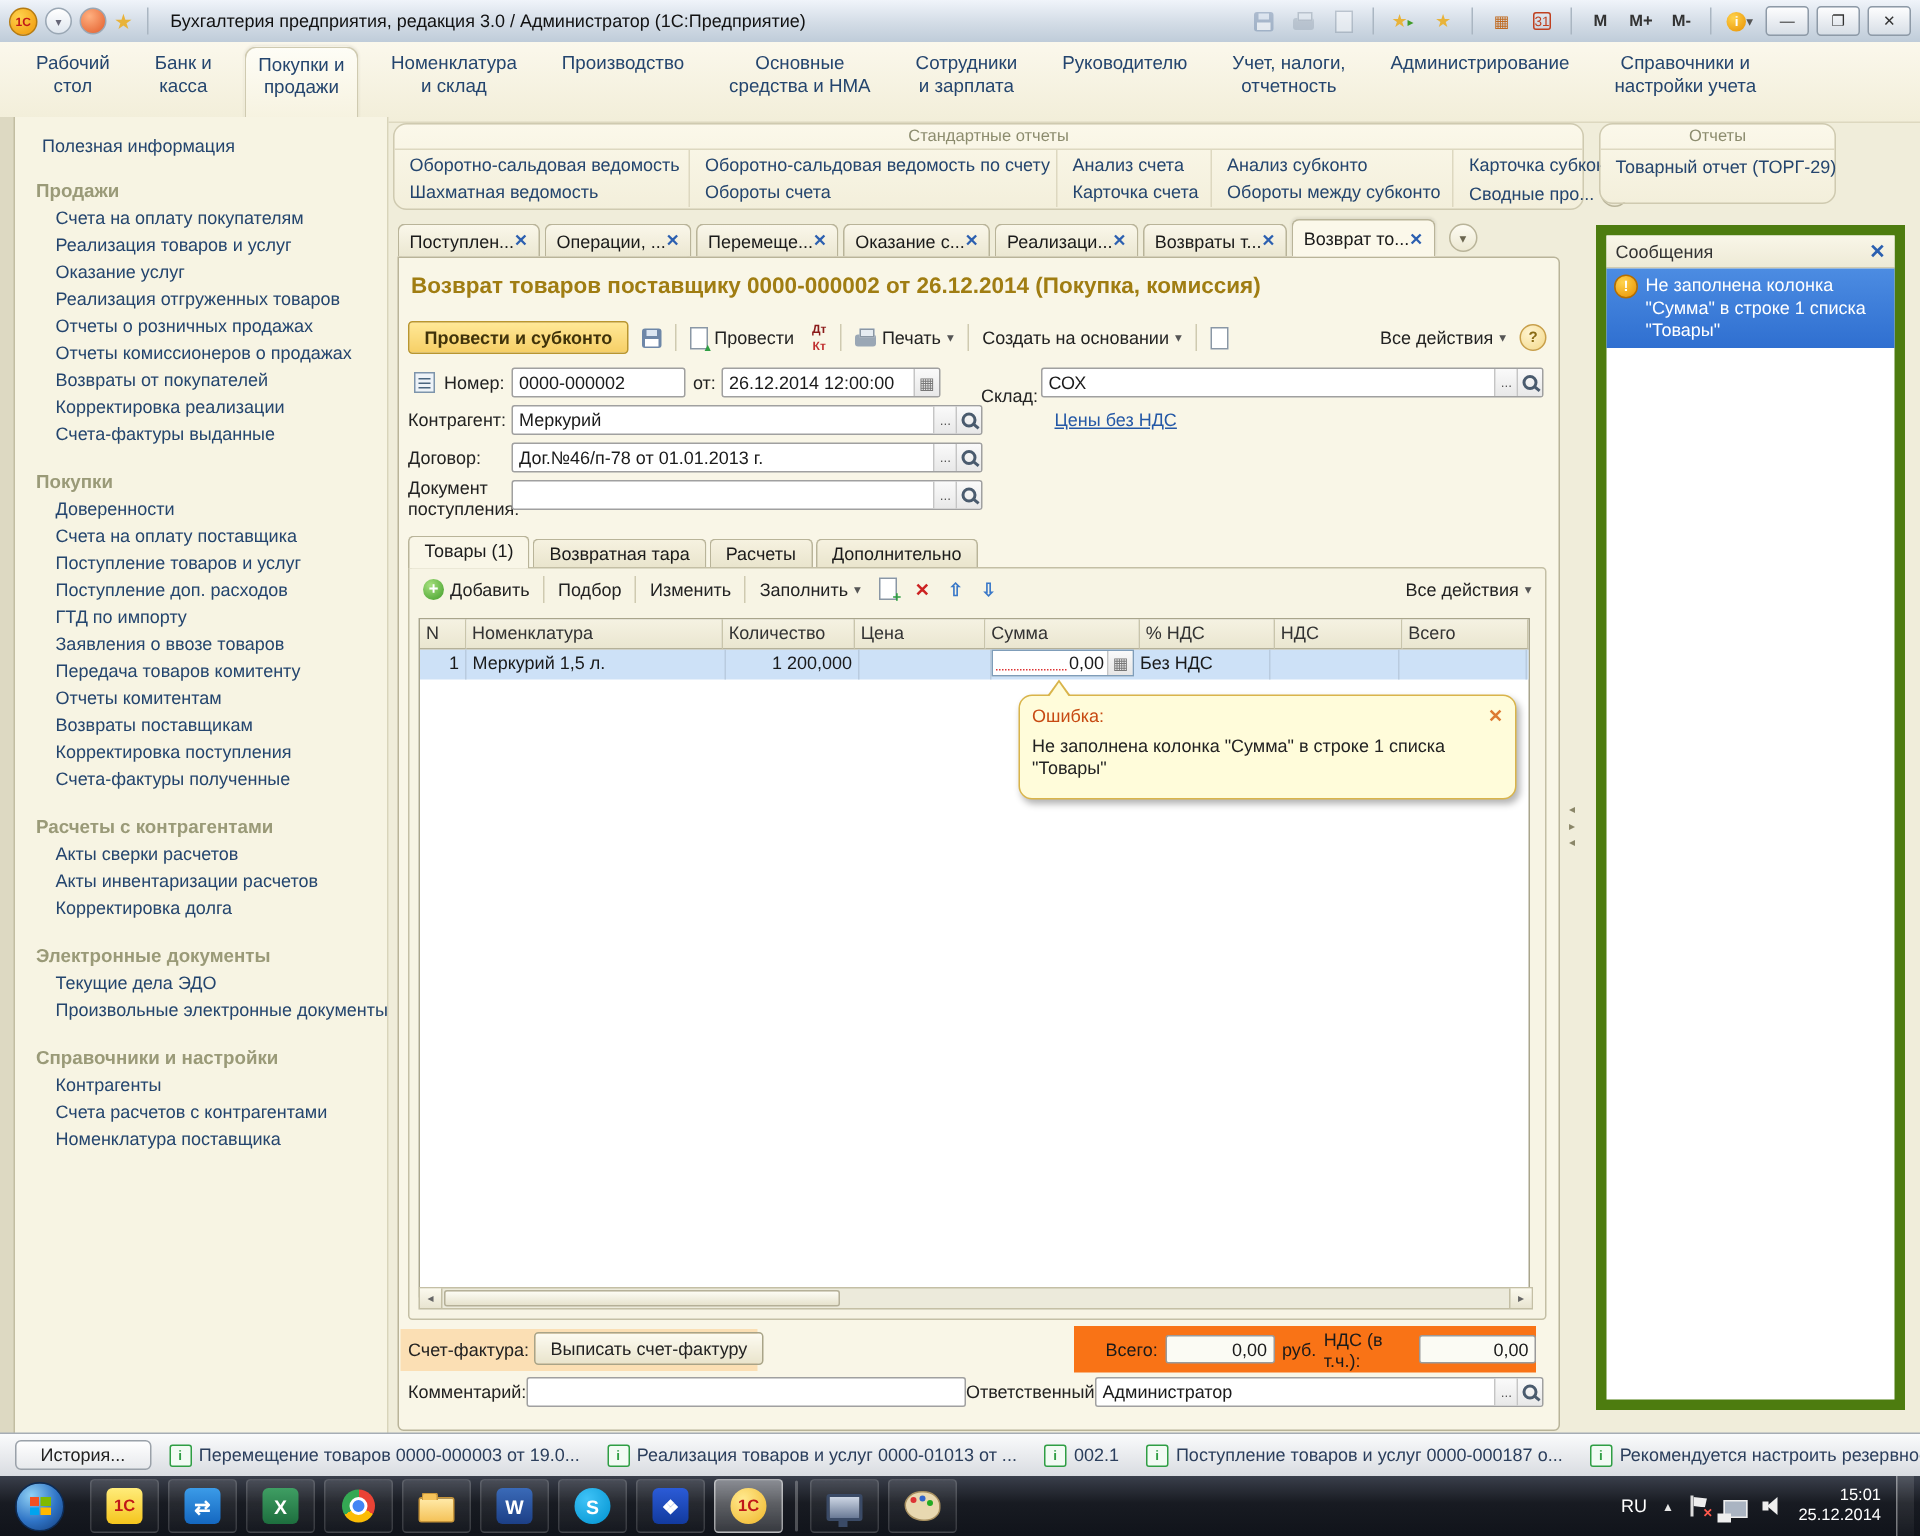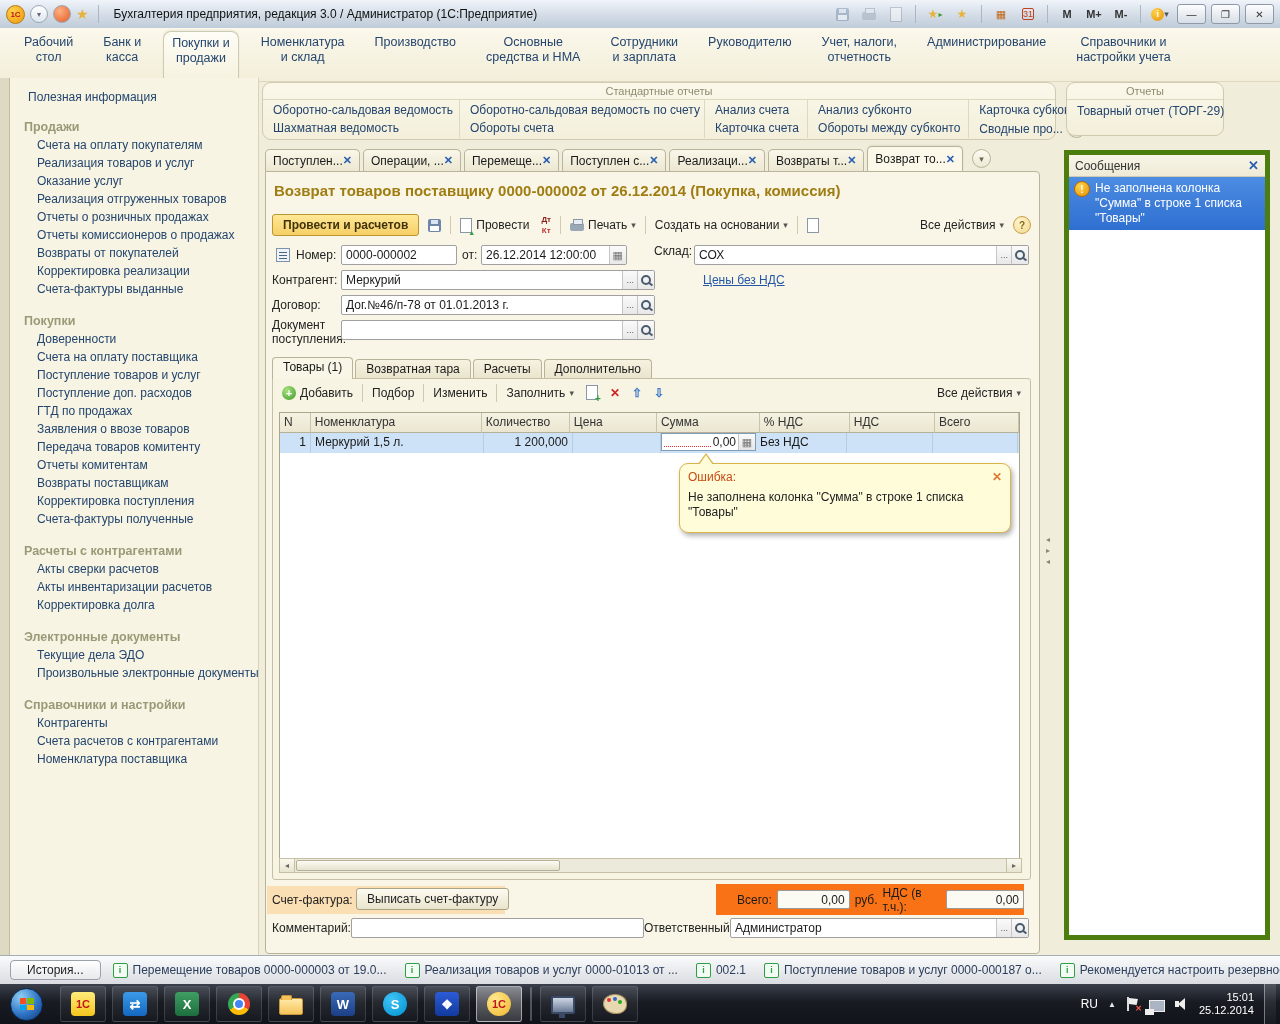--- a/index.html
+++ b/index.html
@@ -104,21 +104,21 @@
   .bal-text{margin-top:6px;color:#222;line-height:15px}
 
   .invoice-strip{position:absolute;left:1px;top:714px;width:238px;height:28px;background:#fbdfb4}
   .foot-lbl{position:absolute;color:#222}
   .totals{position:absolute;left:450px;top:712px;width:308px;height:31px;background:#f97316;display:flex;align-items:center;gap:5px;padding-left:21px;box-sizing:border-box}
   .ro{background:#fbfbf4;border:1px solid #9a9a9a;border-radius:2px;height:17px;display:flex;align-items:center;justify-content:flex-end;padding:0 4px}
 
   .vsplit{position:absolute;left:1042px;top:146px;width:12px;height:808px;display:flex;flex-direction:column;align-items:center;justify-content:center;gap:2px;color:#8a8668;font-size:8px}
 
   
-  .messages{position:absolute;left:1064px;top:150px;width:206px;height:790px;background:#fff;border:5px solid #4d7c0f;box-sizing:border-box}
+  .messages{position:absolute;left:1064px;top:150px;width:206px;height:790px;background:#fff;border:7px solid #4d7c0f;box-sizing:border-box}
   .msg-head{height:21px;background:linear-gradient(#f9f6e8,#eeead6);border-bottom:1px solid #cfcab0;display:flex;align-items:center;padding:0 6px;color:#333}
   .msg-close{margin-left:auto;color:#2b5fb0;font-weight:bold;cursor:pointer;font-size:13px}
   .msg-item{display:flex;gap:5px;padding:4px 5px;line-height:15px}
   .msg-item.sel{background:linear-gradient(#4c8ce2,#2f6fd0);color:#fff}
   .warn-ic{flex:0 0 auto;width:14px;height:14px;border-radius:50%;background:radial-gradient(circle at 35% 30%,#ffd34d,#e89000);border:1px solid #b36d00;color:#fff;font-weight:bold;font-size:10px;display:flex;align-items:center;justify-content:center}
 
   
   .historybar{position:absolute;left:0;right:0;bottom:40px;height:28px;background:linear-gradient(#fafbfc,#d9dce1);border-top:1px solid #a6adb5;display:flex;align-items:center}
   .hist-btn{margin:0 12px 0 10px;background:linear-gradient(#fff,#e7e9ec);border:1px solid #9aa1a9;border-radius:4px;padding:2px 16px;color:#222;cursor:pointer}
   .hist-item{display:flex;align-items:center;gap:5px;color:#2b3e5c;white-space:nowrap;cursor:pointer}
@@ -307,21 +307,21 @@
     <div class="side-item">Отчеты комиссионеров о продажах</div>
     <div class="side-item">Возвраты от покупателей</div>
     <div class="side-item">Корректировка реализации</div>
     <div class="side-item">Счета-фактуры выданные</div>
 
     <div class="side-h">Покупки</div>
     <div class="side-item">Доверенности</div>
     <div class="side-item">Счета на оплату поставщика</div>
     <div class="side-item">Поступление товаров и услуг</div>
     <div class="side-item">Поступление доп. расходов</div>
-    <div class="side-item">ГТД по продажах</div>
+    <div class="side-item">ГТД по импорту</div>
     <div class="side-item">Заявления о ввозе товаров</div>
     <div class="side-item">Передача товаров комитенту</div>
     <div class="side-item">Отчеты комитентам</div>
     <div class="side-item">Возвраты поставщикам</div>
     <div class="side-item">Корректировка поступления</div>
     <div class="side-item">Счета-фактуры полученные</div>
 
     <div class="side-h">Расчеты с контрагентами</div>
     <div class="side-item">Акты сверки расчетов</div>
     <div class="side-item">Акты инвентаризации расчетов</div>
@@ -345,21 +345,21 @@
         </div>
       <div class="dtab">
           <span>Операции, ...</span>
           <span class="i-close-blue"></span>
         </div>
       <div class="dtab">
           <span>Перемеще...</span>
           <span class="i-close-blue"></span>
         </div>
       <div class="dtab">
-          <span>Поступлен с...</span>
+          <span>Оказание с...</span>
           <span class="i-close-blue"></span>
         </div>
       <div class="dtab">
           <span>Реализаци...</span>
           <span class="i-close-blue"></span>
         </div>
       <div class="dtab">
           <span>Возвраты т...</span>
           <span class="i-close-blue"></span>
         </div>
@@ -369,21 +369,21 @@
         </div>
       <div class="drop-circle tab-more">
           <span class="i-down"></span>
         </div>
     </div>
 
     <div class="form">
       <div class="doc-title">Возврат товаров поставщику 0000-000002 от 26.12.2014 (Покупка, комиссия)</div>
 
       <div class="toolbar">
-        <div class="btn-main">Провести и расчетов</div>
+        <div class="btn-main">Провести и субконто</div>
         <div class="tbtn">
             <span class="disk"></span>
           </div>
         <div class="tsep2"></div>
         <div class="tbtn">
             <span class="docic post"></span>
             <span>Провести</span>
           </div>
         <div class="tbtn dtkt">
             <span class="dt">Дт</span>
@@ -417,21 +417,21 @@
       <div class="inp" style="left:75px;top:73px;width:110px">
           <span class="val">0000-000002</span>
         </div>
       <div class="fl" style="left:196px;top:75px">от:</div>
       <div class="inp" style="left:215px;top:73px;width:140px">
           <span class="val">26.12.2014 12:00:00</span>
           <span class="inp-btn">
             <span class="i-grid"></span>
           </span>
         </div>
-      <div class="fl" style="left:388px;top:71px">Склад:</div>
+      <div class="fl" style="left:388px;top:84px">Склад:</div>
       <div class="inp" style="left:428px;top:73px;width:329px">
           <span class="val">СОХ</span>
           <span class="inp-btn">...</span>
           <span class="inp-btn">
             <span class="mag"></span>
           </span>
         </div>
 
       <div class="fl" style="left:6px;top:100px">Контрагент:</div>
       <div class="inp" style="left:75px;top:98px;width:308px">

